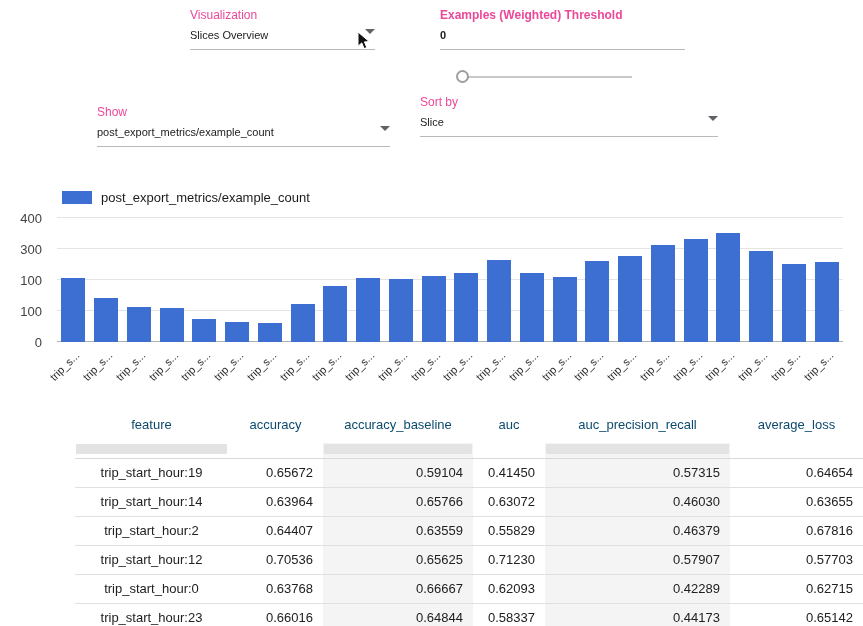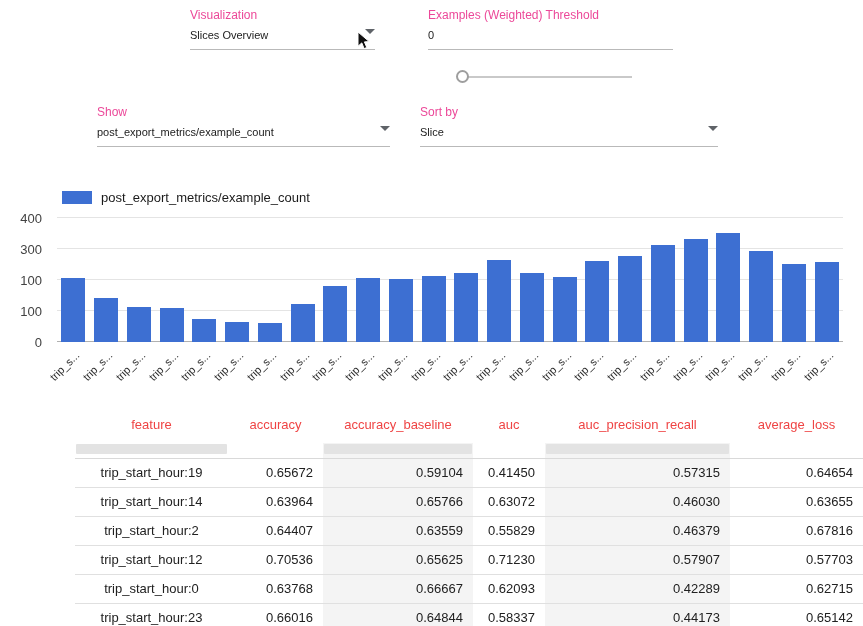--- a/index.html
+++ b/index.html
@@ -14,25 +14,25 @@
   
   .control { position: absolute; }
   .control .ctl-label { font-size: 12px; color: #ec4899; margin-bottom: 7px; white-space: nowrap; }
   .control .value-row {
     display: flex; align-items: flex-start; justify-content: space-between;
     border-bottom: 1px solid #b9b9b9; padding-bottom: 8px;
     font-size: 11px; color: #212121; white-space: nowrap; cursor: pointer;
   }
   .ctrl-viz { left: 190px; top: 8px; }
   .ctrl-viz .value-row { width: 185px; }
-  .ctrl-threshold { left: 428px; top: 8px; }
+  .ctrl-threshold { left: 440px; top: 8px; font-weight: bold; }
   .ctrl-threshold .value-row { width: 245px; }
   .ctrl-show { left: 97px; top: 105px; }
   .ctrl-show .value-row { width: 293px; }
-  .ctrl-sort { left: 420px; top: 105px; }
+  .ctrl-sort { left: 420px; top: 95px; }
   .ctrl-sort .value-row { width: 298px; }
 
   .caret {
     width: 0; height: 0; flex: 0 0 auto;
     border-left: 5px solid transparent; border-right: 5px solid transparent;
     border-top: 5px solid #5f6368;
   }
 
   
   .slider { position: absolute; left: 457px; top: 70px; width: 175px; height: 13px; }
@@ -63,21 +63,21 @@
   .xlabels { position: absolute; left: 57px; top: 157px; width: 786px; height: 55px; }
   .xlabel {
     position: absolute; top: 7px; width: 54px; margin-left: -54px;
     text-align: right; font-size: 11px; color: #2b2b2b; white-space: nowrap;
     transform: rotate(-45deg); transform-origin: 100% 0;
   }
 
   
   .datatable { position: absolute; left: 75px; top: 405px; width: 788px; font-size: 13px; }
   .datatable table { border-collapse: collapse; width: 100%; table-layout: fixed; }
-  .datatable th { font-weight: 400; color: #ef4444; height: 38px; background: #fff; overflow: hidden; }
+  .datatable th { font-weight: 400; color: #0c4a6e; height: 38px; background: #fff; overflow: hidden; }
   .filter-row td { height: 15px; border-bottom: 1px solid #d9d9d9; padding: 1px 1px 3px 1px; }
   .filterbox { height: 10px; background: #e3e3e3; border-radius: 1px; cursor: text; }
   .datatable tbody td { height: 29px; border-bottom: 1px solid #e0e0e0; overflow: hidden; white-space: nowrap; }
   .datatable td.feature { text-align: center; }
   .datatable td.num { text-align: right; padding-right: 10px; }
   .filter-row td:nth-child(3), .filter-row td:nth-child(5),
   .datatable tbody td:nth-child(3), .datatable tbody td:nth-child(5) { background: #f4f4f4; }
 </style>
 </head>
 <body>

